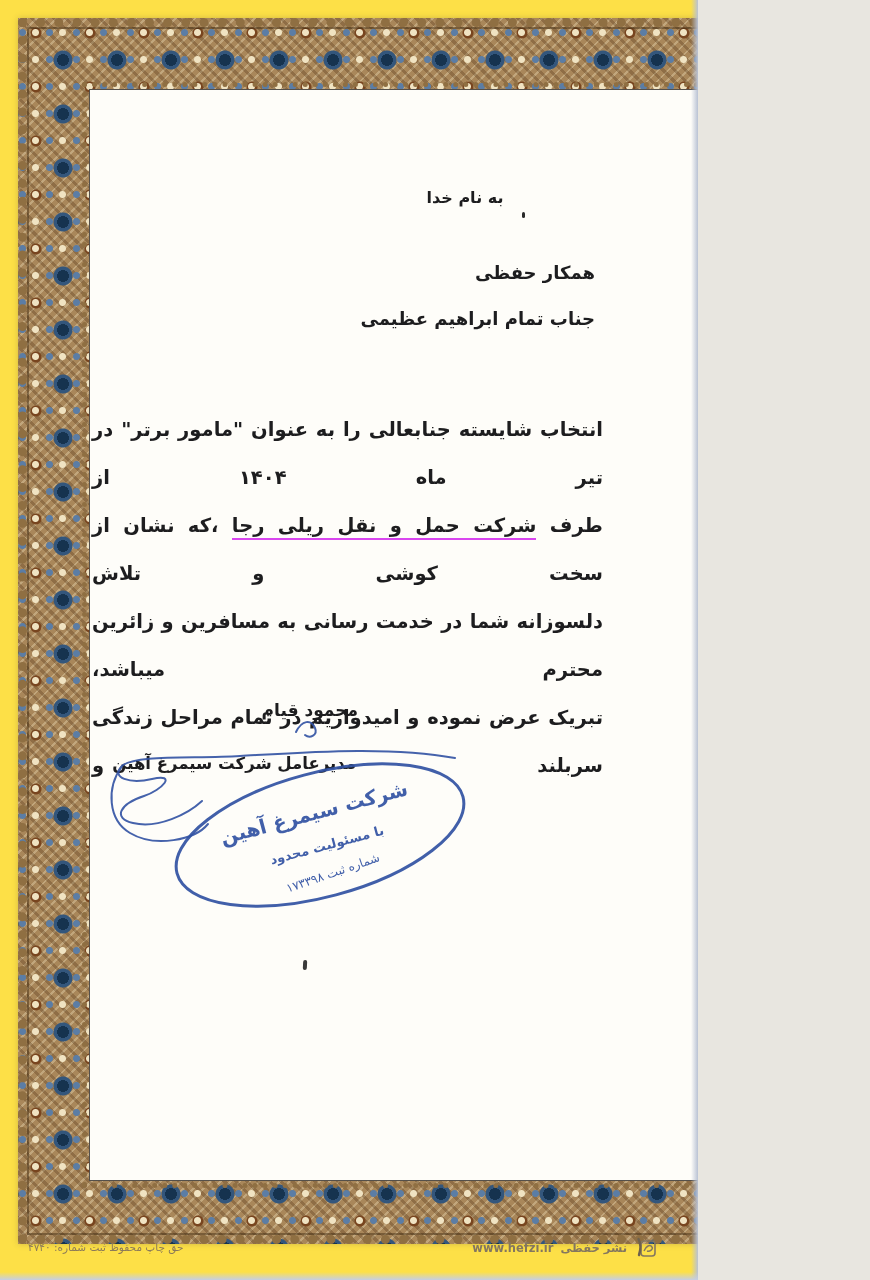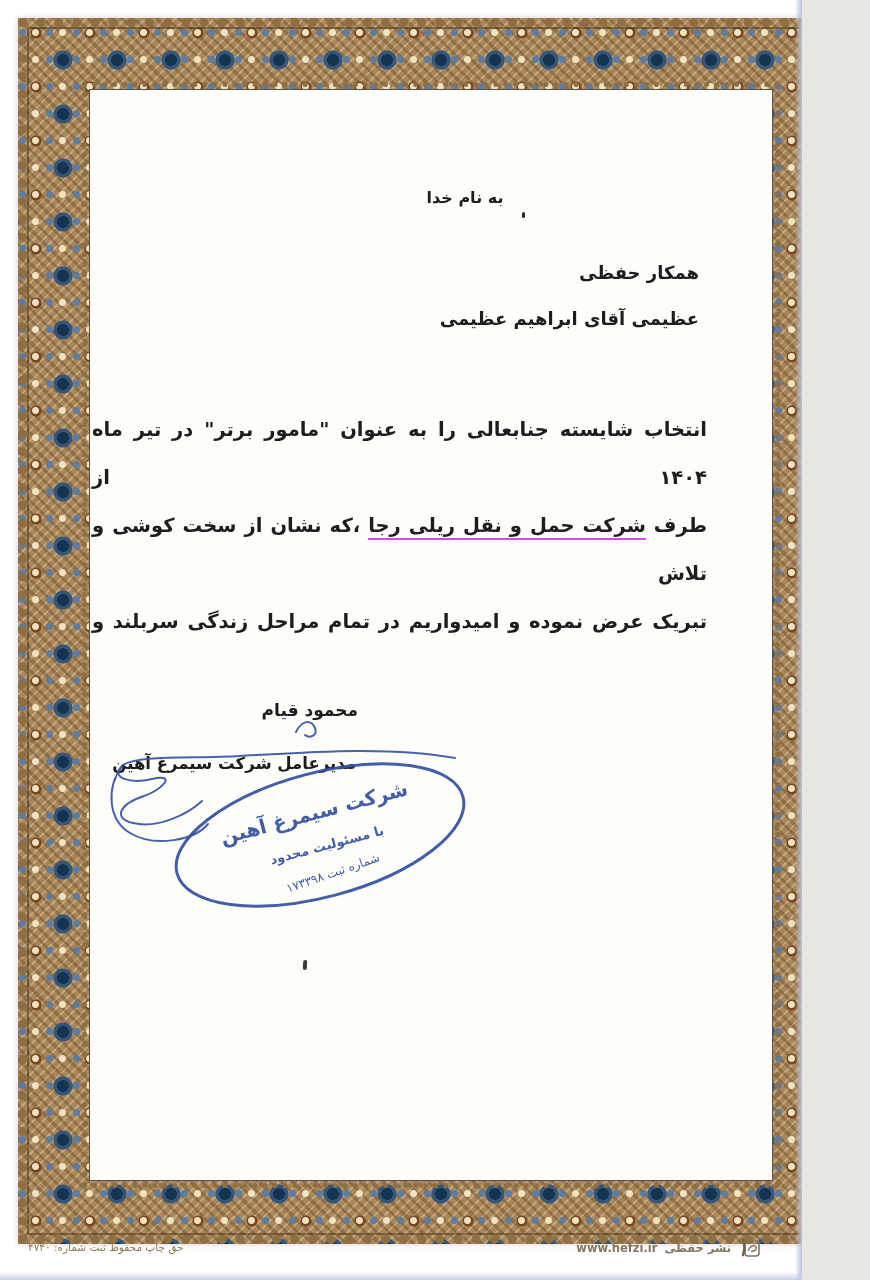--- a/index.html
+++ b/index.html
@@ -1,18 +1,18 @@
 <!DOCTYPE html>
 <html lang="fa"><head>
 <meta charset="utf-8">
 <style>
   html,body{margin:0;padding:0;background:#e8e6e0;}
   .page{
-    position:relative;width:802px;height:1280px;overflow:hidden;
-    background:#ffffff;
+    position:relative;width:698px;height:1280px;overflow:hidden;
+    background:#fde047;
     font-family:"DejaVu Sans",sans-serif;
   }
   
   .frame{
     position:absolute;left:18px;top:18px;width:808px;height:1208px;
     border:9px dotted #8f6f42;
     background-color:#a9875a;
     background-image:
       radial-gradient(circle, #16334f 0 6px, #33567c 6px 9px, rgba(0,0,0,0) 10px),
       radial-gradient(circle, #f0e3c2 0 3px, rgba(0,0,0,0) 4px),
@@ -75,26 +75,27 @@
     <div class="paper"></div>
   </div>
 
   <div class="content">
 
     <div class="bismillah">به نام خدا</div>
     <div class="ink-dot"></div>
 
     <div class="greeting">
       <div>همکار حفظی</div>
-      <div>عظیمی آقای ابراهیم عظیمی</div>
+      <div>جناب تمام ابراهیم عظیمی</div>
     </div>
 
     <div class="body-text">
       <div class="jline">انتخاب شایسته جنابعالی را به عنوان "مامور برتر" در تیر ماه ۱۴۰۴ از</div>
       <div class="jline"><span>طرف </span><span class="u">شرکت حمل و نقل ریلی رجا</span><span> ،که نشان از سخت کوشی و تلاش</span></div>
+      <div class="jline">دلسوزانه شما در خدمت رسانی به مسافرین و زائرین محترم میباشد،</div>
       <div class="jline">تبریک عرض نموده و امیدواریم در تمام مراحل زندگی سربلند و</div>
     </div>
 
     <div class="sig-name">محمود قیام</div>
     <div class="sig-title">مدیرعامل شرکت سیمرغ آهین</div>
 
     <svg class="stamp-svg" width="340" height="195" viewBox="0 0 340 195">
       <g transform="translate(170,95) rotate(-15)" fill="none" stroke="#3152a3">
         <ellipse cx="0" cy="0" rx="148" ry="62" stroke-width="3"></ellipse>
         <text x="0" y="-16" text-anchor="middle" fill="#3152a3" stroke="none" font-size="20" font-weight="bold" font-family="DejaVu Sans, sans-serif">شرکت سیمرغ آهین</text>

